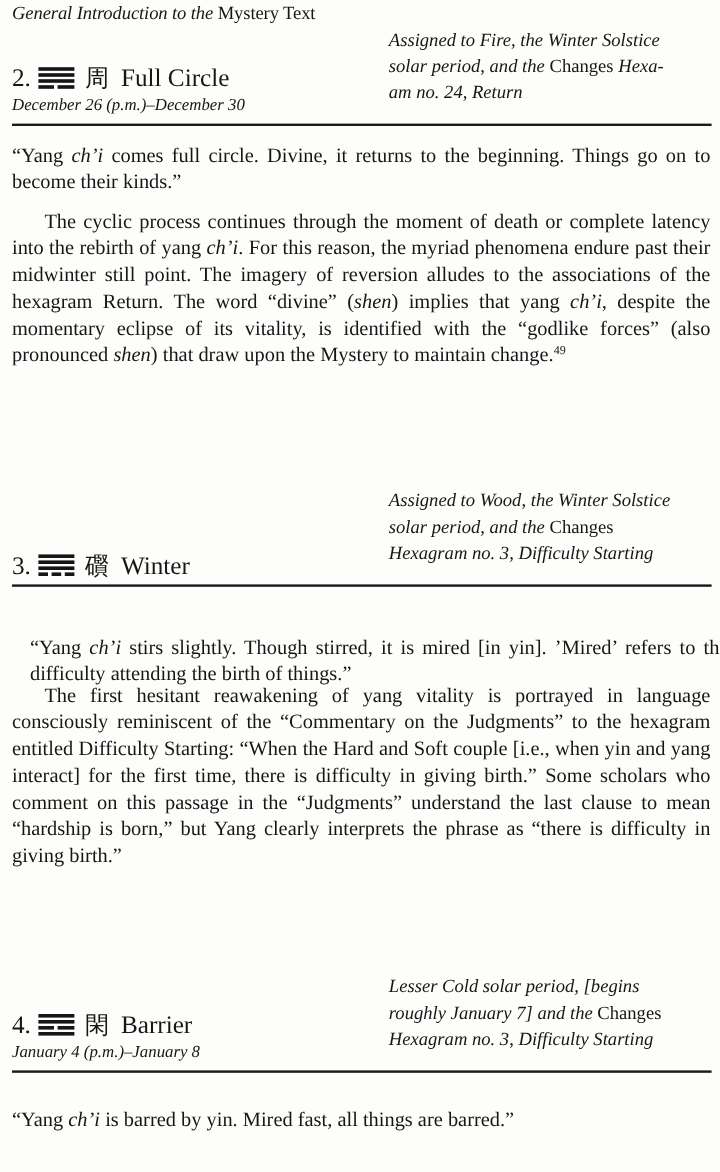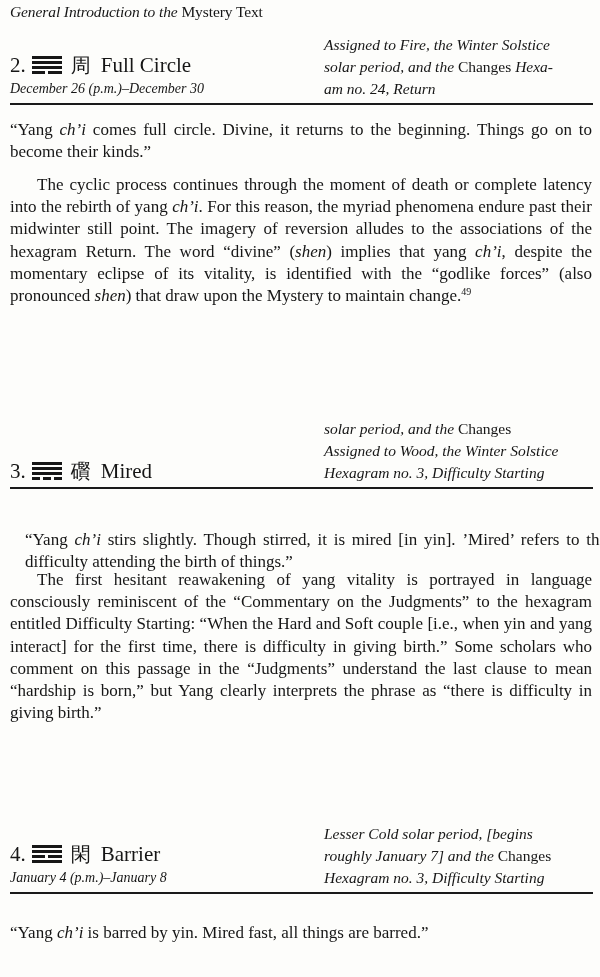--- a/index.html
+++ b/index.html
@@ -15,21 +15,21 @@
     position: absolute; left: 10px; top: 3px;
     font-size: 15.5px; font-style: italic; letter-spacing: -0.1px;
   }
   .running-head .roman { font-style: normal; }
   .entry-head {
     position: absolute; left: 10px; width: 583px;
     border-bottom: 2px solid #1a1a1a;
   }
   .entry-head .left { position: absolute; left: 0; bottom: 3px; }
   .entry-head .right {
-    position: absolute; left: 314px; bottom: 3px;
+    position: absolute; left: 314px; bottom: 14px;
     font-size: 15.5px; font-style: italic; line-height: 22px;
   }
   .entry-head .right .roman { font-style: normal; }
   .title-line { font-size: 21px; line-height: 26px; display: flex; align-items: center; white-space: nowrap; }
   .title-line .num { margin-right: 6px; }
   .title-line .char { margin: 0 10px 0 9px; font-family: "DejaVu Sans", sans-serif; font-size: 20px; }
   .date-line { font-size: 14px; font-style: italic; line-height: 22px; }
   .tetragram { display: inline-flex; flex-direction: column; justify-content: space-between; width: 30px; height: 18px; }
   .tetragram .line { display: flex; justify-content: space-between; height: 3px; }
   .tetragram .seg { background: #161616; height: 3px; }
@@ -100,26 +100,26 @@
             <span class="line">
               <span class="seg" style="width: 30px;"></span>
             </span>
             <span class="line">
               <span class="seg" style="width: 8px;"></span>
               <span class="seg" style="width: 8px;"></span>
               <span class="seg" style="width: 8px;"></span>
             </span>
           </span>
         <span class="char">礥</span>
-        <span>Mired</span>
+        <span>Winter</span>
       </div>
     </div>
     <div class="right">
+      <div>Assigned to Wood, the Winter Solstice</div>
       <div><span>solar period, and the <span class="roman">Changes</span></span></div>
-      <div>Assigned to Wood, the Winter Solstice</div>
       <div>Hexagram no. 3, Difficulty Starting</div>
     </div>
   </div>
 
   <p class="para" style="top:514px;margin:15px;">“Yang <i>ch’i</i> stirs slightly. Though stirred, it is mired [in yin]. ’Mired’ refers to the difficulty attending the birth of things.”</p>
   <p class="para indent" style="top:569px;margin:0;">The first hesitant reawakening of yang vitality is portrayed in language consciously reminiscent of the “Commentary on the Judgments” to the hexagram entitled Difficulty Starting: “When the Hard and Soft couple [i.e., when yin and yang interact] for the first time, there is difficulty in giving birth.” Some scholars who comment on this passage in the “Judgments” understand the last clause to mean “hardship is born,” but Yang clearly interprets the phrase as “there is difficulty in giving birth.”</p>
 
   <div class="entry-head" style="top:800px;height:92px;">
     <div class="left">
       <div class="title-line">

